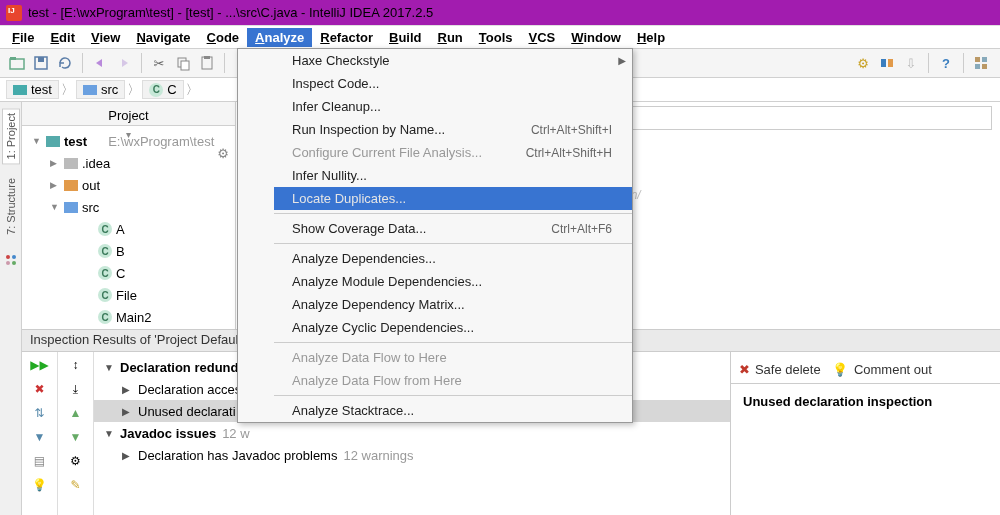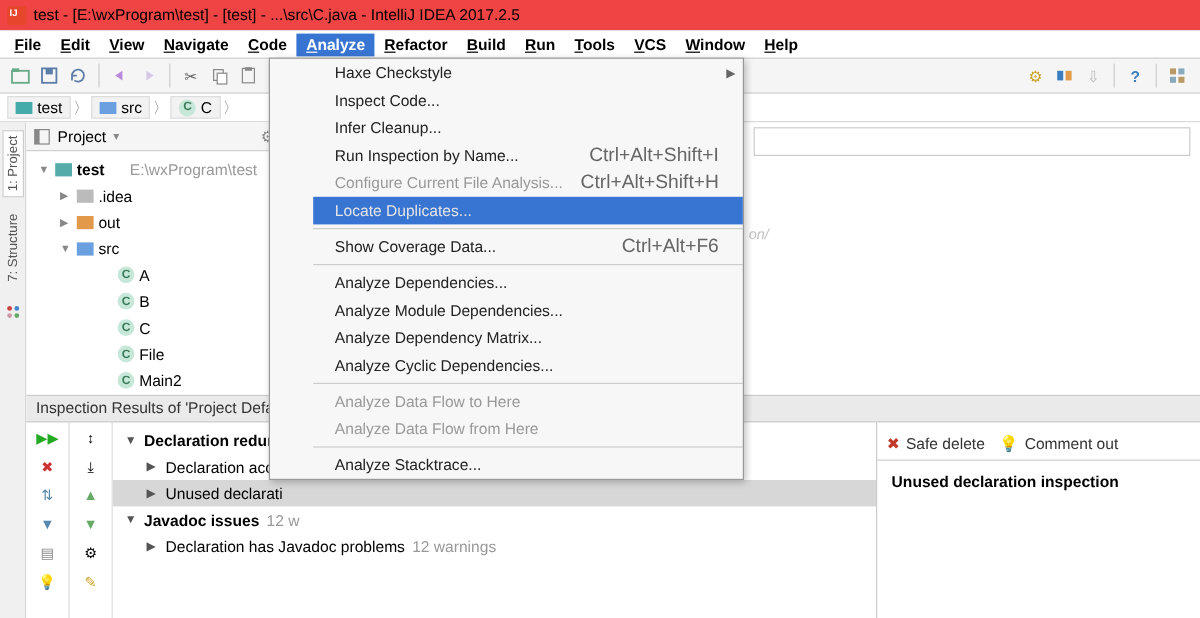--- a/index.html
+++ b/index.html
@@ -1,17 +1,17 @@
 <!DOCTYPE html>
 <html><head>
 <meta charset="utf-8">
 <style>
 * { margin: 0; padding: 0; box-sizing: border-box; font-family: "Segoe UI", Tahoma, sans-serif; font-size: 13px; }
 body { background: #fff; width: 1000px; height: 515px; overflow: hidden; position: relative; }
-.titlebar { height: 26px; display: flex; align-items: center; padding: 12px 6px; background: #ef4444; border-bottom: 1px solid #e0e0e0; }
+.titlebar { height: 26px; display: flex; align-items: center; padding: 12px 6px; background: #a21caf; border-bottom: 1px solid #e0e0e0; }
 .titlebar .app-icon { width: 16px; height: 16px; background: #e8452d; border-radius: 2px; margin-right: 6px; position: relative; }
 .titlebar .app-icon::after { content:"IJ"; color:#fff; font-size:8px; font-weight:bold; position:absolute; top:1px; left:2px; }
 .titlebar-text { color: #000; }
 .menubar { height: 22px; display: flex; align-items: center; padding: 0 4px; background: #fff; font-weight: bold; }
 .menubar-item { padding: 2px 8px; cursor: default; }
 .menubar-item.active { background: #3874d1; color: #fff; }
 .menubar-item .ul { text-decoration: underline; }
 .toolbar { height: 30px; display: flex; align-items: center; padding: 0 6px; border-top: 1px solid #d0d0d0; border-bottom: 1px solid #d0d0d0; background: #f5f5f5; gap: 2px; position: relative; }
 .toolbar-icon { width: 22px; height: 22px; display: flex; align-items: center; justify-content: center; color: #666; }
 .toolbar-sep { width: 1px; height: 20px; background: #ccc; margin: 0 4px; }
@@ -19,40 +19,40 @@
 .bc-item { display: flex; align-items: center; gap: 4px; padding: 1px 6px; background: #f2f2f2; border: 1px solid #ddd; }
 .bc-chevron { color: #888; }
 .folder-icon { width: 14px; height: 10px; background: #6aa0e0; position: relative; }
 .folder-icon.teal { background: #4aa; }
 .class-icon { width: 14px; height: 14px; border-radius: 50%; background: #c7e8d8; color: #3a7a5a; font-size: 10px; font-weight: bold; display: flex; align-items: center; justify-content: center; }
 .main { display: flex; height: calc(100% - 102px); }
 .sidebar-tabs-left { width: 22px; background: #f0f0f0; border-right: 1px solid #d0d0d0; display: flex; flex-direction: column; align-items: center; padding-top: 6px; gap: 10px; }
 .vtab { writing-mode: vertical-rl; transform: rotate(180deg); font-size: 11px; color: #555; padding: 4px 2px; }
 .vtab.active { background: #fff; border: 1px solid #ccc; }
 .project-panel { width: 214px; border-right: 1px solid #d0d0d0; display: flex; flex-direction: column; background: #fff; }
-.panel-header { height: 24px; display: flex; align-items: center; padding: 0 6px; border-bottom: 1px solid #d0d0d0; background: #f5f5f5; gap: 6px; }
+.panel-header { height: 24px; display: flex; align-items: center; padding: 0 6px; border-bottom: 1px solid #d0d0d0; background: #f5f5f5; gap: 6px; flex-direction: column; }
 .panel-header .gear { margin-left: auto; color: #888; }
 .tree { flex: 1; overflow: auto; padding: 4px 0; }
 .tree-row { display: flex; align-items: center; height: 22px; padding-left: 10px; gap: 4px; }
 .tree-row.d1 { padding-left: 28px; }
 .tree-row.d3 { padding-left: 76px; }
 .tree-arrow { width: 10px; color: #888; font-size: 9px; }
 .tree-label { }
 .tree-label.bold { font-weight: bold; }
 .tree-label.gray { color: #999; margin-left: 17px; }
 .folder-sm { width: 14px; height: 11px; background: #d9b36b; }
 .folder-sm.gray { background: #bbb; }
 .folder-sm.orange { background: #e29a4a; }
 .folder-sm.blue { background: #6aa0e0; }
 .editor-area { flex: 1; position: relative; background: #fff; }
-.dropdown { position: absolute; left: 224px; top: 48px; width: 396px; background: #f7f7f7; border: 1px solid #999; box-shadow: 2px 2px 6px rgba(0,0,0,0.25); z-index: 100; padding-left: 36px; }
+.dropdown { position: absolute; left: 237px; top: 48px; width: 396px; background: #f7f7f7; border: 1px solid #999; box-shadow: 2px 2px 6px rgba(0,0,0,0.25); z-index: 100; padding-left: 36px; }
 .dd-item { height: 23px; display: flex; align-items: center; padding: 0 20px 0 18px; color: #222; position: relative; }
 .dd-item.disabled { color: #999; }
 .dd-item.highlighted { background: #3874d1; color: #e5e5e5; }
-.dd-item .shortcut { margin-left: auto; color: #666; font-size: 16px; }
+.dd-item .shortcut { margin-left: auto; color: #666; font-size: 12px; }
 .dd-item .submenu-arrow { position: absolute; right: 6px; font-size: 10px; color: #666; }
 .dd-sep { height: 1px; background: #ccc; margin: 3px 0; }
 .bottom-panel { position: absolute; left: 22px; bottom: 0; right: 0; height: 186px; border-top: 1px solid #ccc; background: #fff; display: flex; }
 .insp-header { position: absolute; left: 0; right: 0; top: 0; height: 22px; background: #eaeaea; border-bottom: 1px solid #ccc; padding: 2px 8px; color: #333; }
 .insp-left { width: 36px; border-right: 1px solid #ddd; display: flex; flex-direction: column; align-items: center; padding-top: 26px; gap: 6px; }
 .insp-icn { width: 18px; height: 18px; display:flex; align-items:center; justify-content:center; font-size:12px; }
 .insp-tree { flex: 1; padding-top: 26px; overflow: hidden; }
 .insp-row { display: flex; align-items: center; height: 22px; padding-left: 10px; gap: 6px; }
 .insp-row.sel { background: #d7d7d7; }
 .insp-row .ar { width: 10px; color: #555; font-size: 10px; }
@@ -250,20 +250,21 @@
 </div>
 
 <span class="doc-hint">on/</span>
 
 <div class="dropdown" id="dropdown">
     <div class="dd-item">Haxe Checkstyle<span class="submenu-arrow">▶</span></div>
     <div class="dd-item">Inspect Code...</div>
     <div class="dd-item">Infer Cleanup...</div>
     <div class="dd-item">Run Inspection by Name...<span class="shortcut">Ctrl+Alt+Shift+I</span></div>
     <div class="dd-item disabled">Configure Current File Analysis...<span class="shortcut">Ctrl+Alt+Shift+H</span></div>
+    <div class="dd-item">Infer Nullity...</div>
     <div class="dd-item highlighted">Locate Duplicates...</div>
     <div class="dd-sep"></div>
     <div class="dd-item">Show Coverage Data...<span class="shortcut">Ctrl+Alt+F6</span></div>
     <div class="dd-sep"></div>
     <div class="dd-item">Analyze Dependencies...</div>
     <div class="dd-item">Analyze Module Dependencies...</div>
     <div class="dd-item">Analyze Dependency Matrix...</div>
     <div class="dd-item">Analyze Cyclic Dependencies...</div>
     <div class="dd-sep"></div>
     <div class="dd-item disabled">Analyze Data Flow to Here</div>

